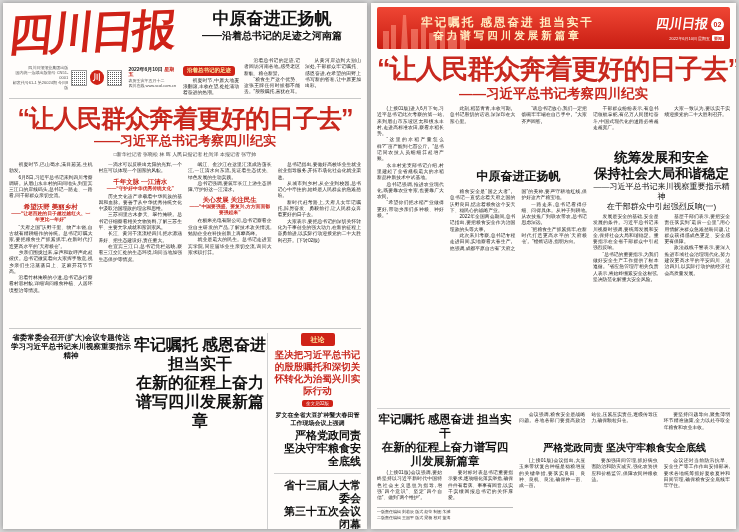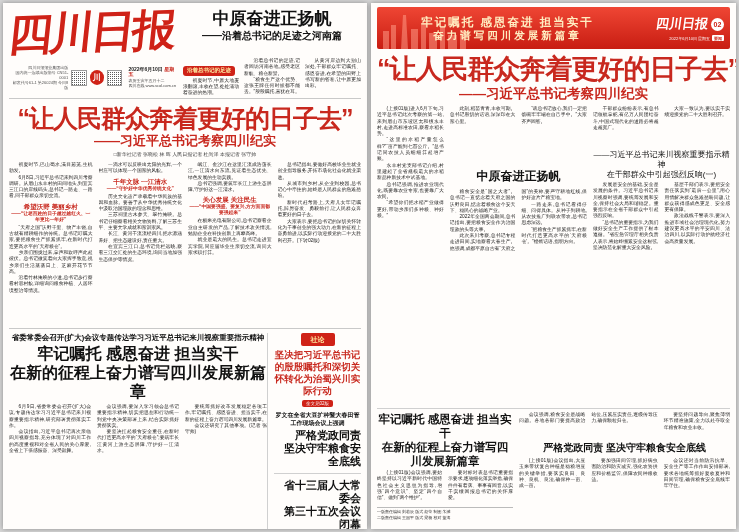--- a/index.html
+++ b/index.html
@@ -35,21 +35,21 @@
   
   .lead-head{padding:5px 0 2px;border-top:1px solid #c9c9c9;margin-top:3px;}
   .lead-h1{font-size:25px;font-weight:900;color:#c8281e;text-align:center;line-height:28px;letter-spacing:-1px;white-space:nowrap;}
   .lead-h2{font-size:13px;font-weight:bold;color:#c8281e;text-align:center;line-height:17px;}
   .byline{font-size:5px;color:#444;text-align:center;margin:2px 0 3px;}
   .lead-body{display:flex;gap:6px;height:162px;overflow:hidden;}
   .lead-col{flex:1;display:flex;flex-direction:column;overflow:hidden;}
   .lead-col .grow{flex:1;overflow:hidden;}
   
   .bottom{display:flex;margin-top:4px;border-top:1px solid #c9c9c9;padding-top:4px;height:200px;overflow:hidden;}
-  .bl{width:258px;display:flex;flex-direction:column;overflow:hidden;}
+  .bl{width:258px;display:flex;overflow:hidden;font-family:Liberation Serif, serif;}
   .bl-kicker{font-size:7.5px;font-weight:bold;color:#111;text-align:center;line-height:9px;}
   .bl-title{font-size:16px;font-weight:900;color:#111;text-align:center;line-height:19px;margin:2px 0 3px;}
   .bl-body{column-count:3;column-gap:6px;flex:1;overflow:hidden;}
   .br{flex:1;border-left:1px solid #d0d0d0;padding-left:6px;display:flex;flex-direction:column;overflow:hidden;}
   .ed-label{align-self:center;background:#cf2217;color:#ffe9a0;font-size:7px;font-weight:bold;padding:1.5px 10px;border-radius:2px;margin-bottom:3px;}
   .ed-title{font-size:9.5px;font-weight:900;color:#c8281e;text-align:center;line-height:12px;}
   .ed-badge{align-self:center;background:#cf2217;color:#fff;font-size:4.5px;padding:1px 4px;border-radius:2px;margin:3px 0;}
   .g-kicker{font-size:6px;font-weight:bold;color:#111;text-align:center;line-height:7.5px;margin-top:2px;}
   .g-title{font-size:11px;font-weight:900;color:#111;text-align:right;line-height:13px;margin:2px 0;}
   .mini-body{overflow:hidden;}
@@ -284,20 +284,24 @@
             <p>一路走来,总书记看得仔细、问得具体。从种子到耕地,从农技推广到联农带农,总书记思虑深远。</p>
             <p>“把粮食生产抓紧抓牢,在新时代打造更高水平的‘天府粮仓’。”铿锵话语,指明方向。</p>
           </div>
       </div>
 
       <div class="band">
         <div class="cols2 body" style="height:44px;">
             <p>干部群众纷纷表示,有总书记领航掌舵,有亿万人民团结奋斗,中国式现代化的道路必将越走越宽广。</p>
             <p>大家一致认为,要以实干实绩迎接党的二十大胜利召开。</p>
           </div>
+        <div class="c-title">
+          <div>统筹发展和安全</div>
+          <div>保持社会大局和谐稳定</div>
+        </div>
         <div class="c-sub">
           <div>——习近平总书记来川视察重要指示精神</div>
           <div>在干部群众中引起强烈反响(一)</div>
         </div>
         <div class="cols2 body" style="flex:1;margin-top:2px;">
             <p>发展是安全的基础,安全是发展的条件。习近平总书记来川视察时强调,要统筹发展和安全,保持社会大局和谐稳定。重要指示在全省干部群众中引起强烈反响。</p>
             <p>“总书记的重要指示,为我们做好安全生产工作提供了根本遵循。”省应急管理厅相关负责人表示,将始终绷紧安全这根弦,坚决防范化解重大安全风险。</p>
             <p>基层干部们表示,要把安全责任落实到“最后一公里”,用心用情解决群众急难愁盼问题,让群众获得感成色更足、安全感更有保障。</p>
             <p>政法战线干警表示,要深入推进市域社会治理现代化,努力建设更高水平的平安四川、法治四川,以实际行动护航经济社会高质量发展。</p>
           </div>

